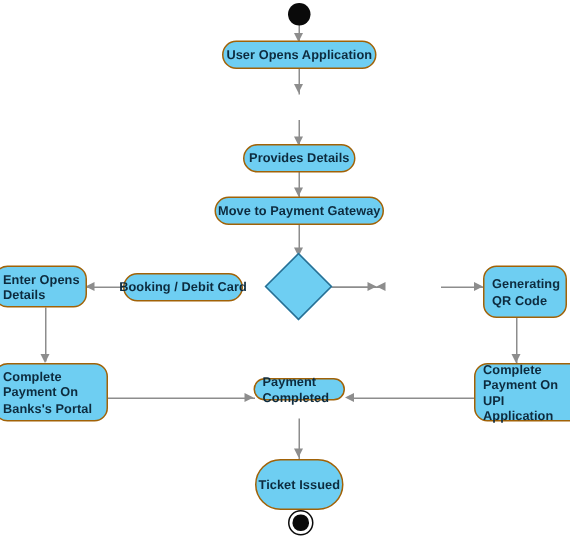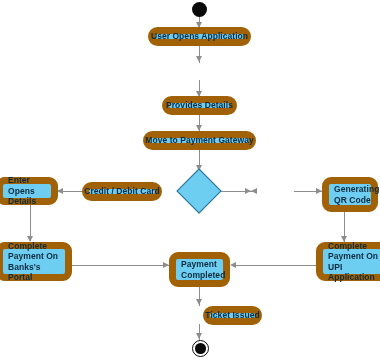--- a/index.html
+++ b/index.html
@@ -15,21 +15,21 @@
     width: 380px;
     height: 360px;
     background: #ffffff;
     overflow: hidden;
   }
   
   .node {
     position: absolute;
     box-sizing: border-box;
     background: #6ECEF2;
-    border: 7px solid #a16207;
+    border: 1px solid #a16207;
     border-radius: 11px;
     color: #0d2b3e;
     font-size: 8.5px;
     font-weight: bold;
     line-height: 10.5px;
     letter-spacing: 0.05px;
     display: flex;
     align-items: center;
     z-index: 3;
     box-shadow: 0 0 0 0 rgba(0,0,0,0);
@@ -180,21 +180,21 @@
     <span class="txt">Provides Details</span>
   </div>
 
   <div class="node pill" style="left:143px; top:131px; width:113px; height:19px;align-items:center;">
     <span class="txt">Move to Payment Gateway</span>
   </div>
 
   <div class="diamond" style="left:183px; top:175px; width:32px; height:32px;"></div>
 
   <div class="node pill" style="left:82px; top:182px; width:80px; height:19px;">
-    <span class="txt">Credit / Debit Card</span>
+    <span class="txt">Booking / Debit Card</span>
   </div>
 
   <div class="node multi" style="left:-4px; top:177px; width:62px; height:28px;">
     <span class="txt">Enter Opens
 Details</span>
   </div>
 
 
   <div class="node multi" style="left:322px; top:177px; width:56px; height:35px;">
     <span class="txt">Generating
@@ -206,26 +206,26 @@
 Payment On
 Banks's Portal</span>
   </div>
 
   <div class="node multi" style="left:316px; top:242px; width:72px; height:39px;">
     <span class="txt">Complete
 Payment On UPI
 Application</span>
   </div>
 
-  <div class="node multi" style="left:169px; top:252px; width:61px; height:35px;">
+  <div class="node multi" style="left:169px; top:252px; width:61px; height:15px;">
     <span class="txt">Payment
 Completed</span>
   </div>
 
-  <div class="node pill" style="left:170px; top:306px; width:59px; height:19px;margin-left:33px;">
+  <div class="node pill" style="left:170px; top:306px; width:59px; height:34px;">
     <span class="txt">Ticket Issued</span>
   </div>
 
   <div class="end-node" style="left:192px; top:340px; width:15px; height:15px;">
     <div class="inner"></div>
   </div>
 
 </div>
 
 </body></html>

